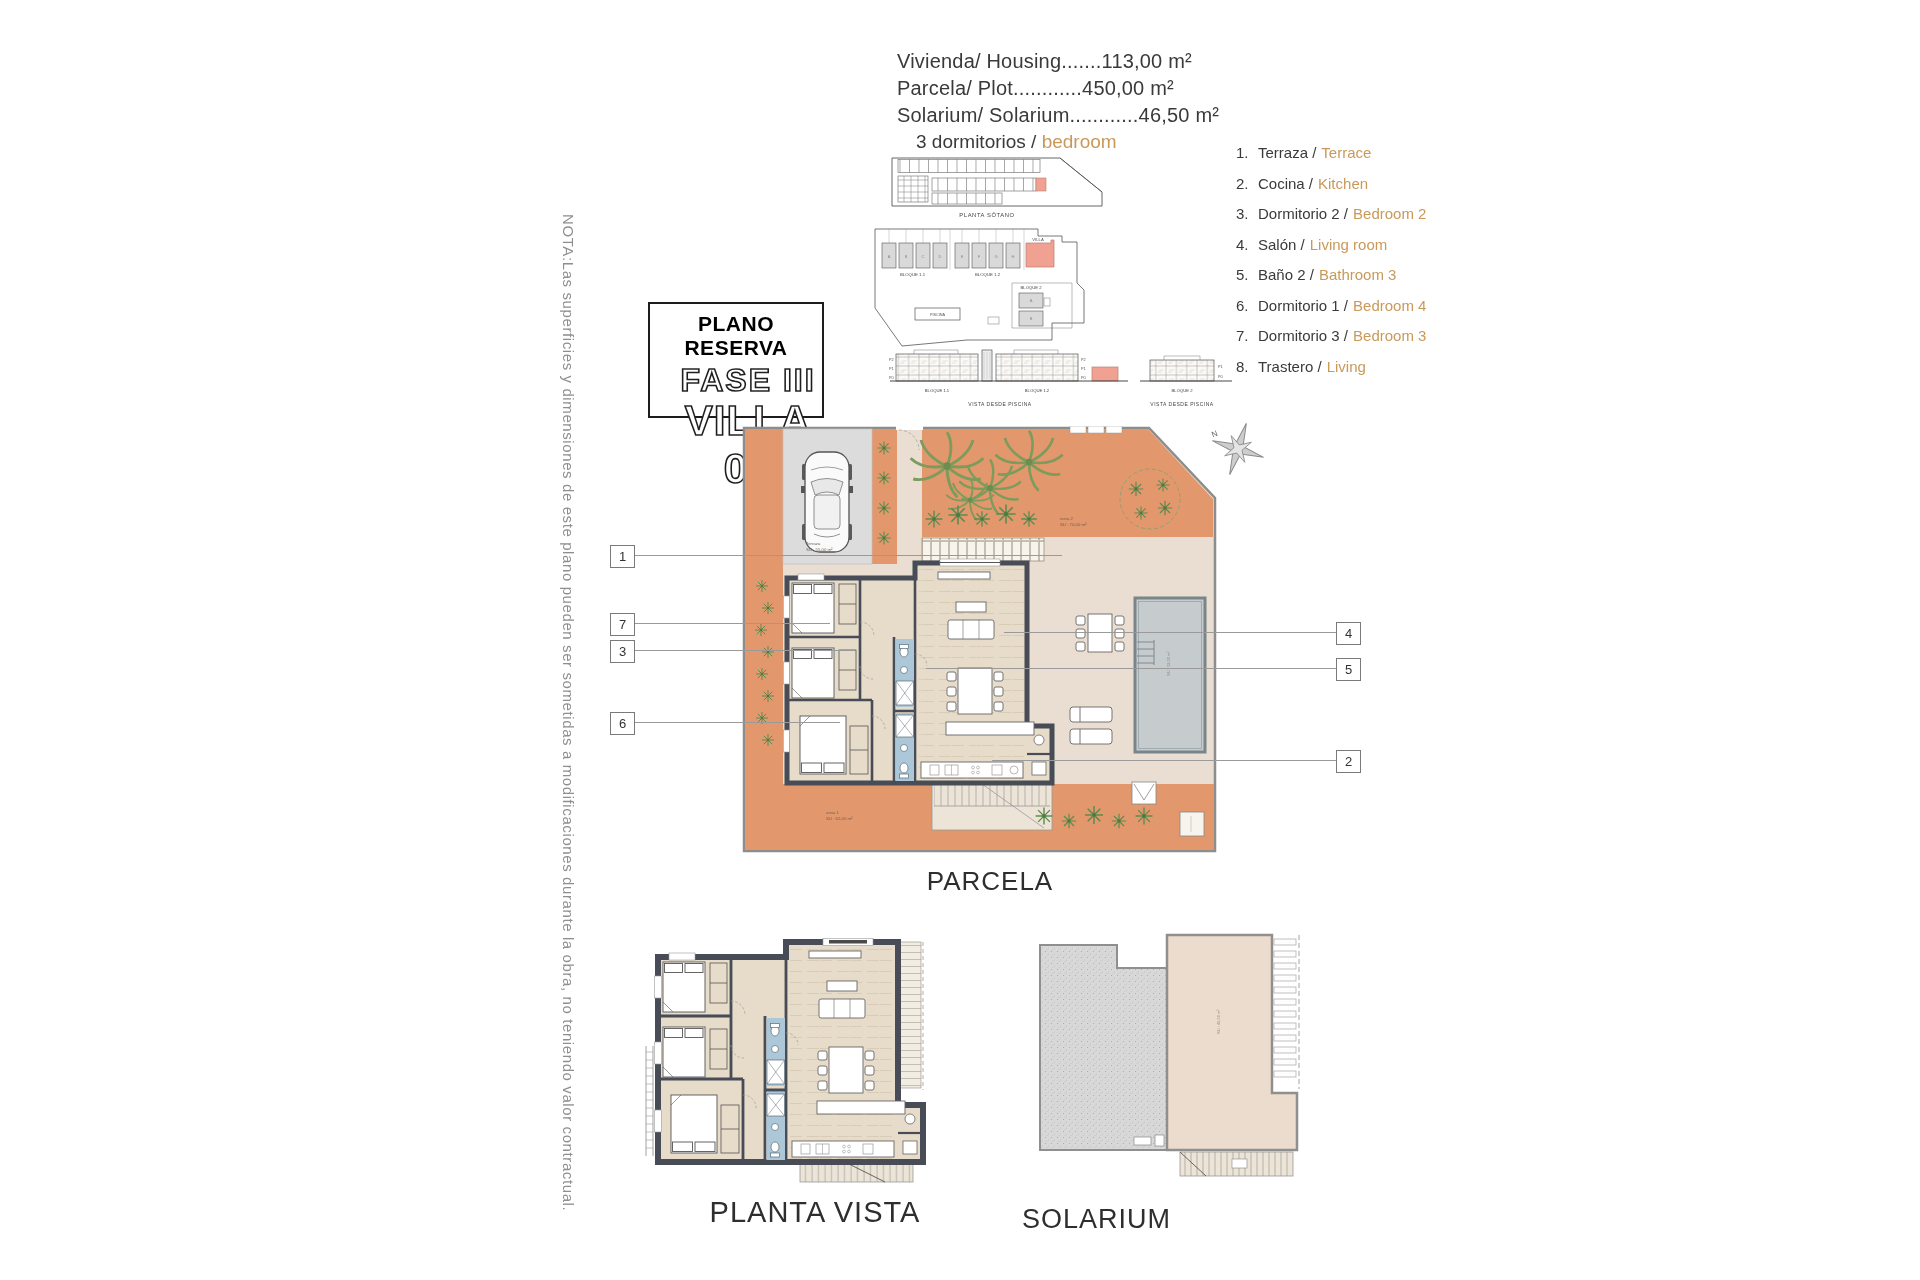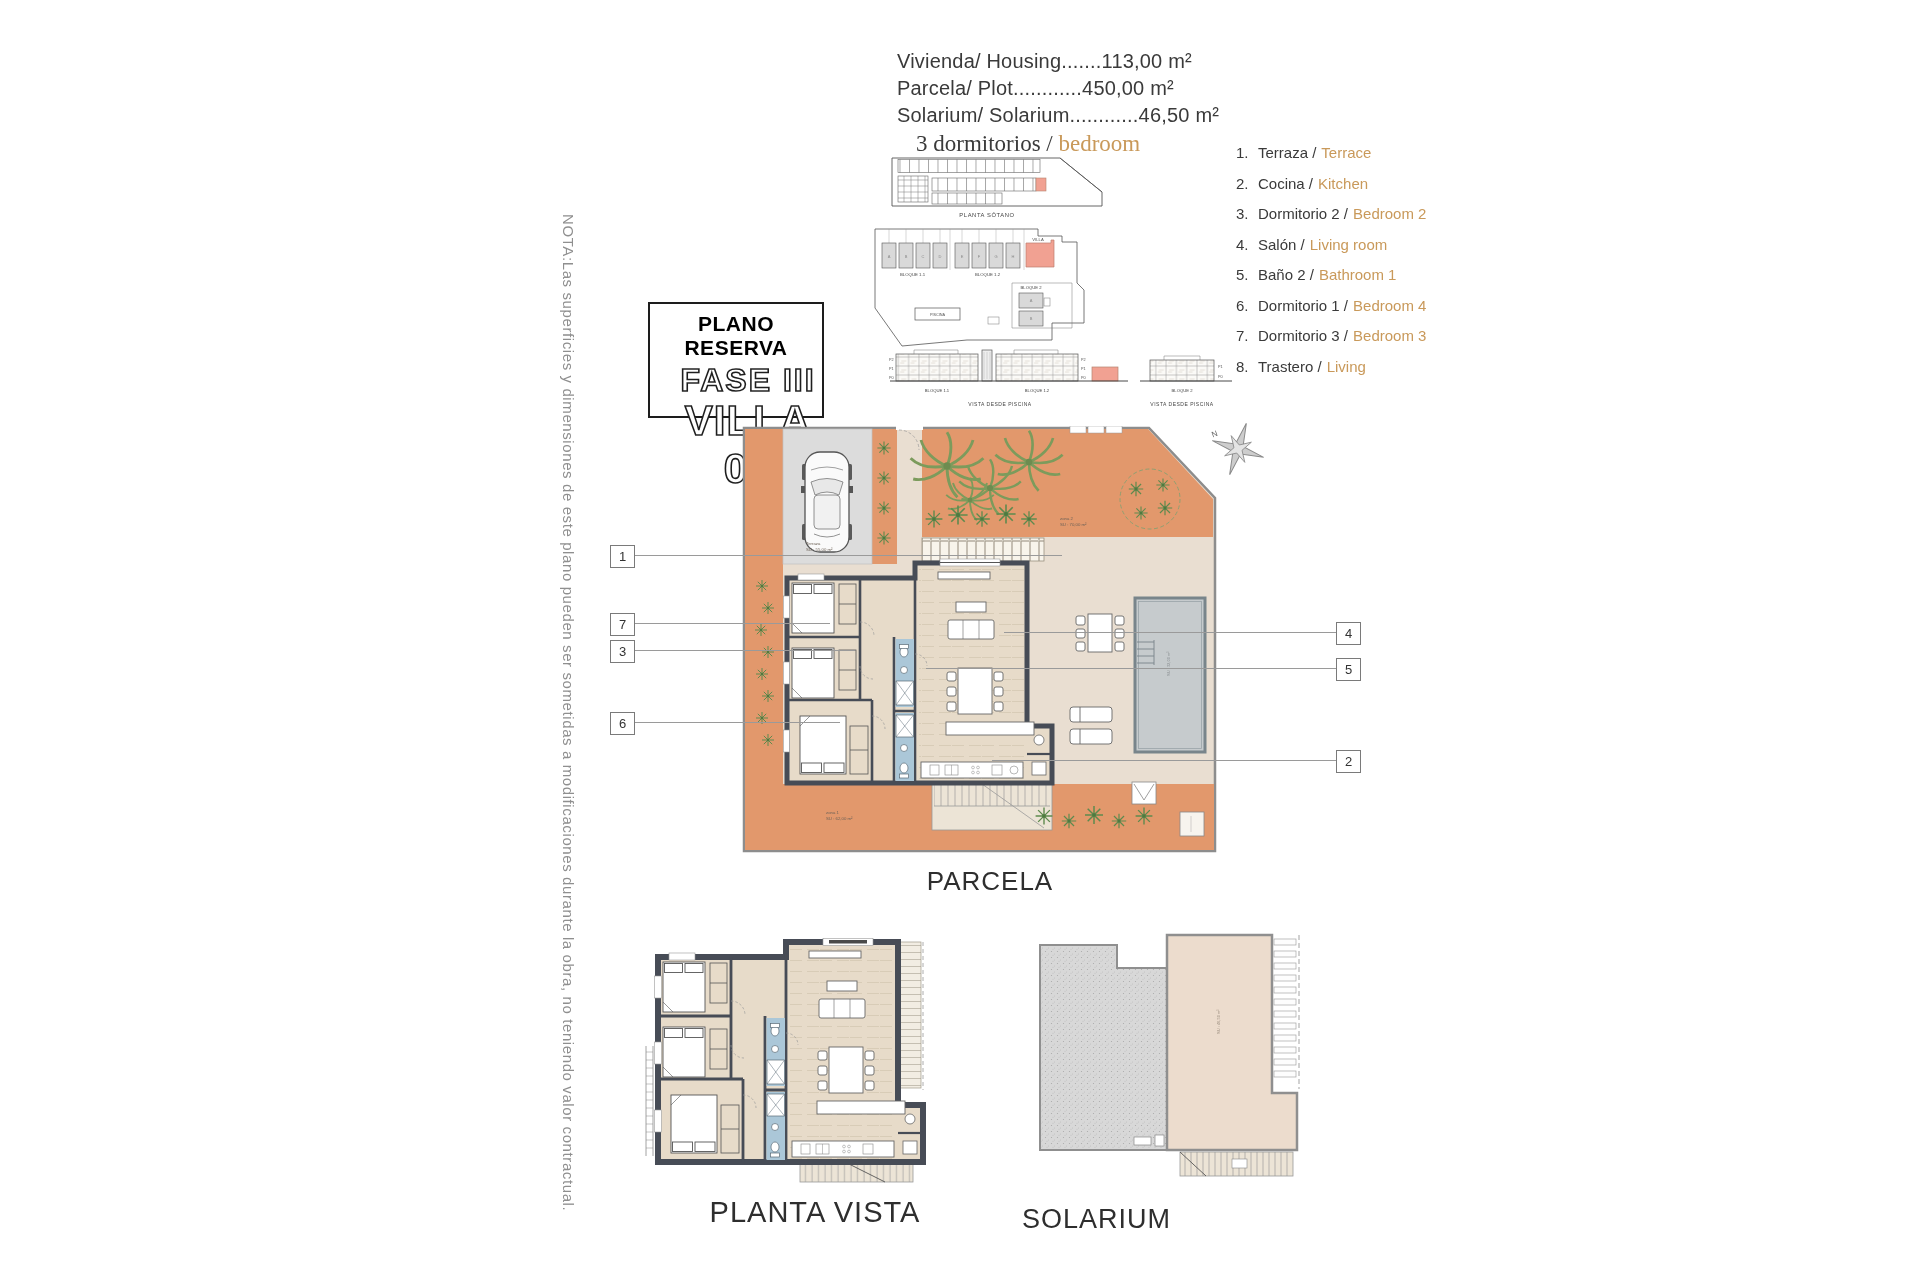--- a/index.html
+++ b/index.html
@@ -1,20 +1,20 @@
 <!DOCTYPE html>
 <html><head>
 <meta charset="utf-8">
 <style>
   html,body{margin:0;padding:0;background:#fff;}
   .page{position:relative;width:1813px;height:1280px;background:#ffffff;overflow:hidden;
         font-family:"Liberation Sans", sans-serif;color:#3d3d3d;}
   .abs{position:absolute;}
   .hdr-line{font-size:20px;line-height:27px;color:#3a3a3a;letter-spacing:.2px;}
-  .bedline{font-size:23px;color:#3a3a3a;font-family:Liberation Serif, serif;}
+  .bedline{font-size:19px;color:#3a3a3a;}
   .orange-txt{color:#c9995a;}
   .legend-row{display:flex;font-size:15px;line-height:18px;margin-bottom:12.5px;color:#3a3a3a;}
   .legend-num{width:22px;}
   .legend-es{margin-right:5px;}
   .titlebox{border:2px solid #1d1d1d;background:#fff;text-align:center;padding-top:8px;}
   .tb1{font-size:21px;font-weight:600;letter-spacing:.5px;color:#000000;}
   .outline{color:#1e1e1e;font-weight:800;padding-left:24px;}
   @supports (-webkit-text-stroke: 1px black){
     .outline{color:#ffffff;-webkit-text-stroke:1.6px #1e1e1e;}
   }
@@ -60,21 +60,21 @@
       <span class="orange-txt">Bedroom 2</span>
       </div>
     <div class="legend-row">
       <span class="legend-num">4.</span>
       <span class="legend-es">Salón /</span>
       <span class="orange-txt">Living room</span>
       </div>
     <div class="legend-row">
       <span class="legend-num">5.</span>
       <span class="legend-es">Baño 2 /</span>
-      <span class="orange-txt">Bathroom 1</span>
+      <span class="orange-txt">Bathroom 3</span>
       </div>
     <div class="legend-row">
       <span class="legend-num">6.</span>
       <span class="legend-es">Dormitorio 1 /</span>
       <span class="orange-txt">Bedroom 4</span>
       </div>
     <div class="legend-row">
       <span class="legend-num">7.</span>
       <span class="legend-es">Dormitorio 3 /</span>
       <span class="orange-txt">Bedroom 3</span>

